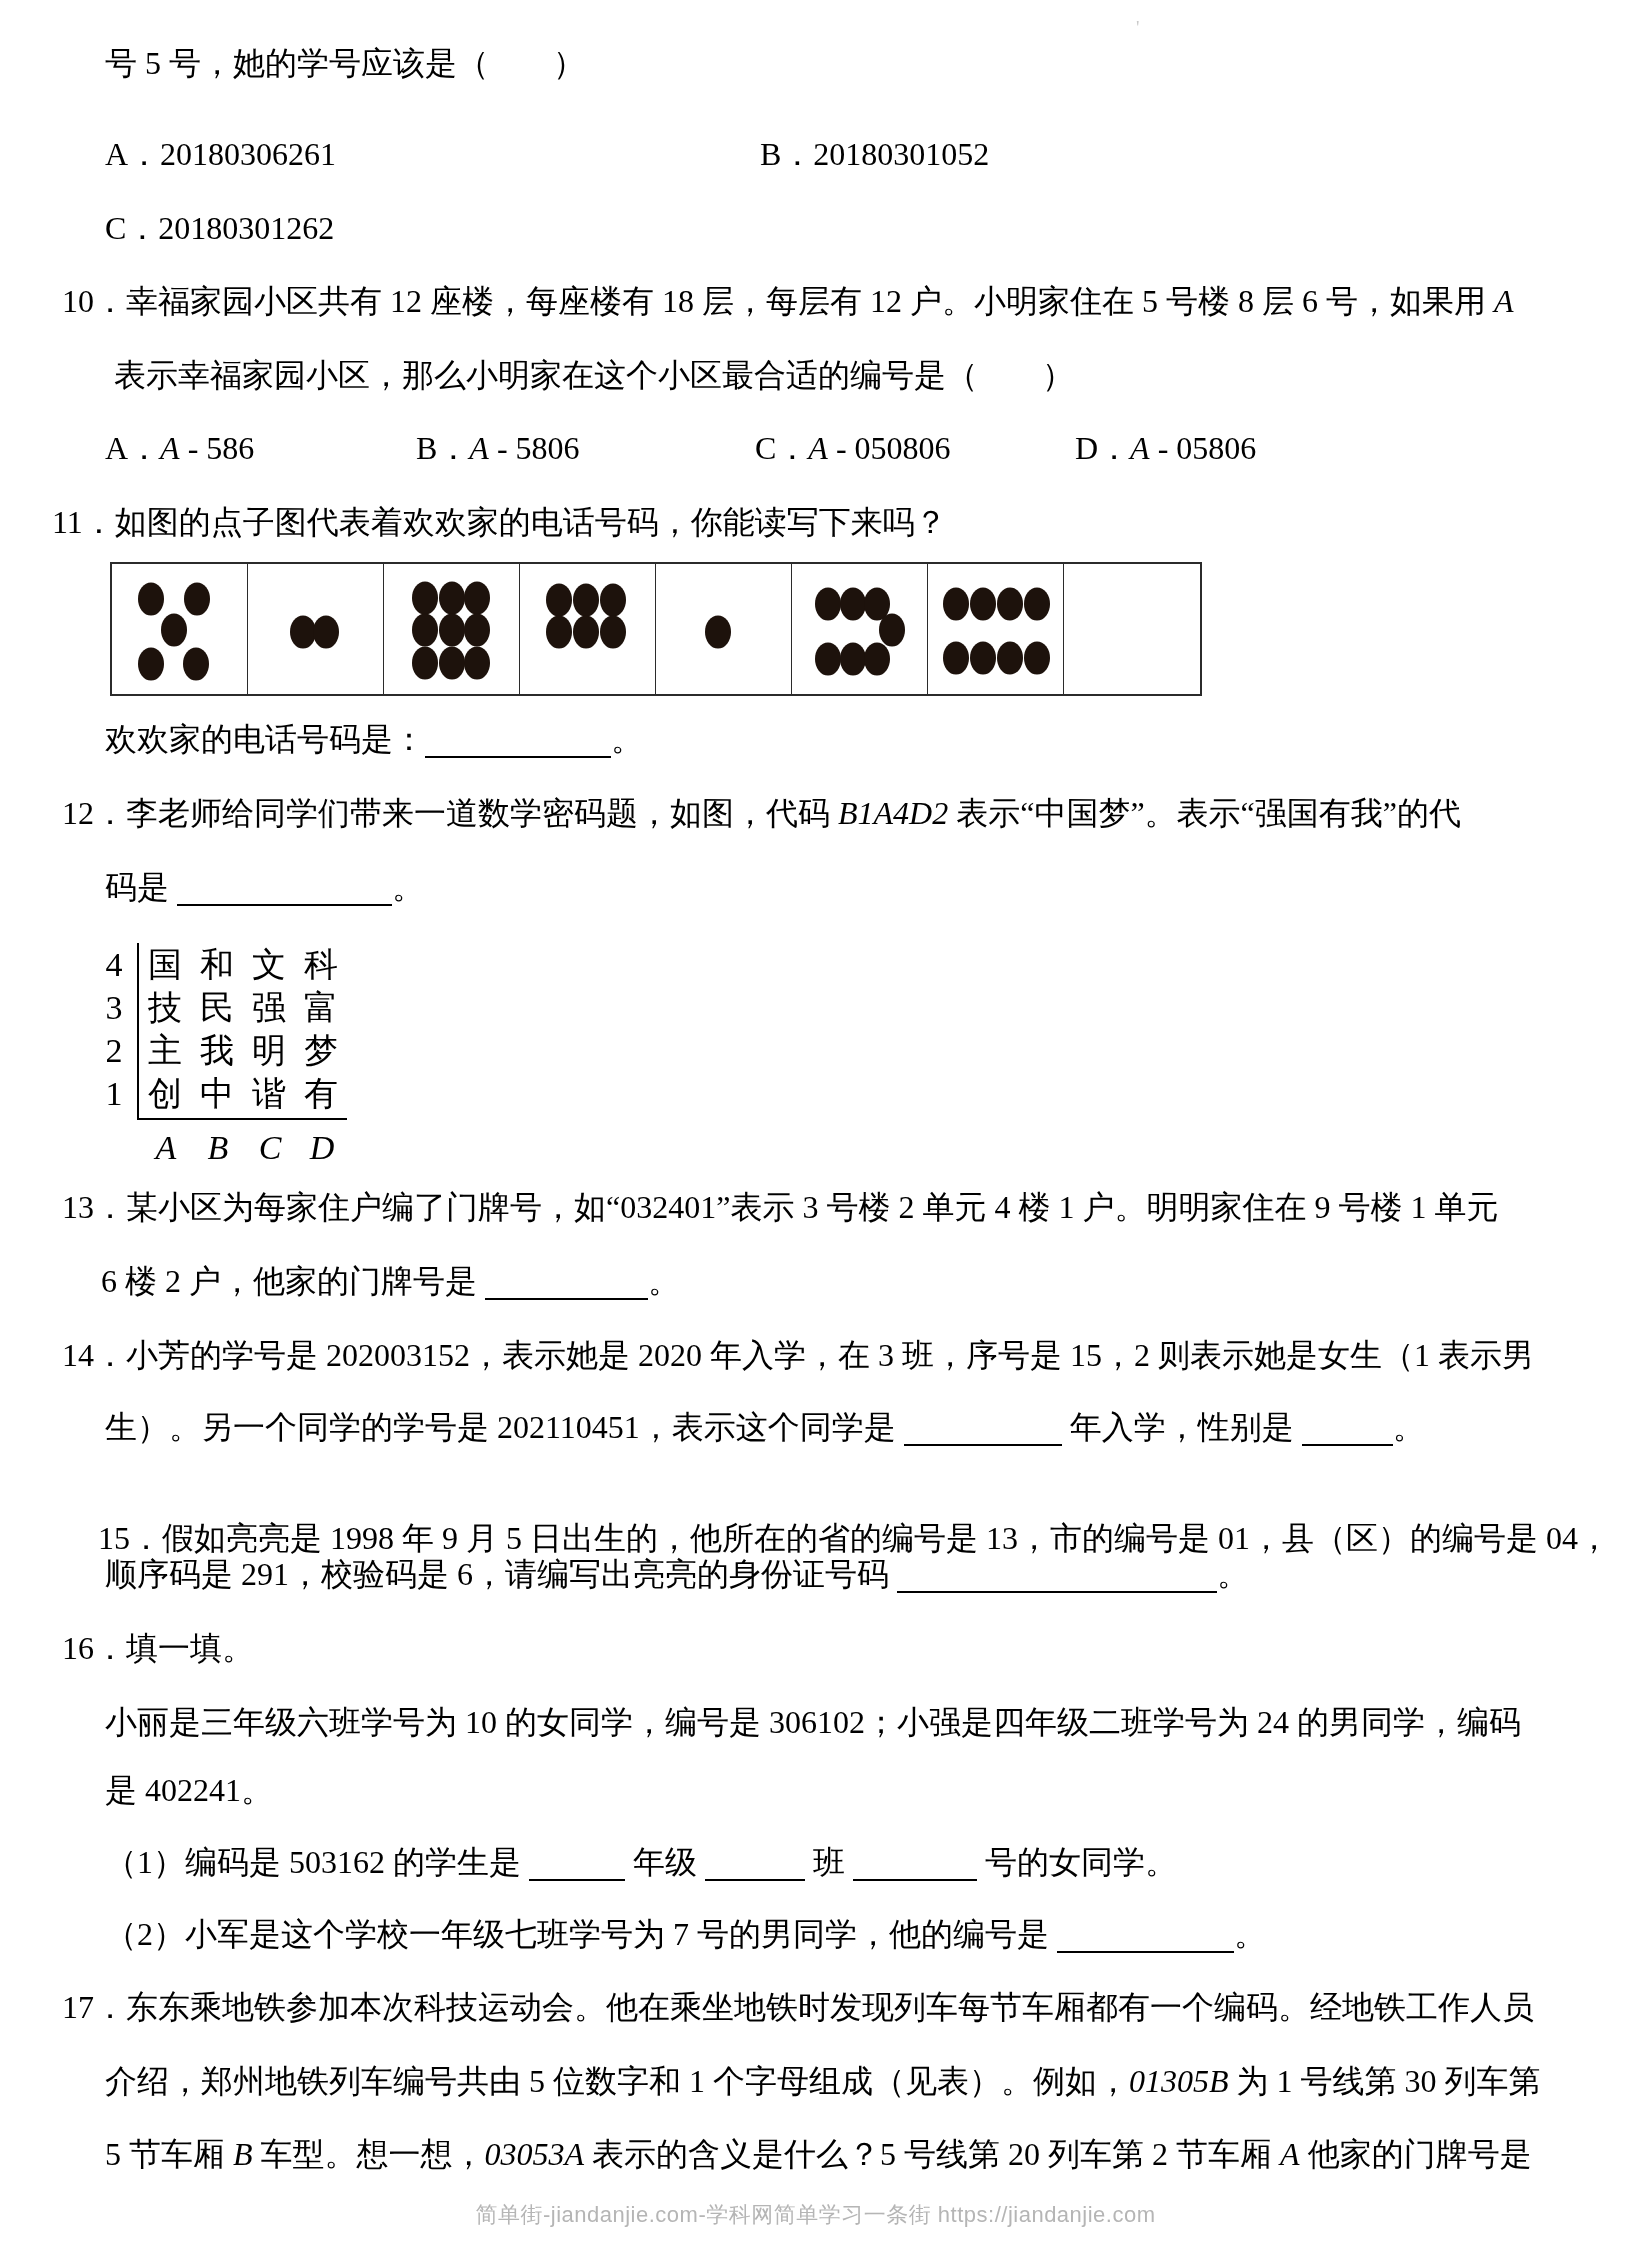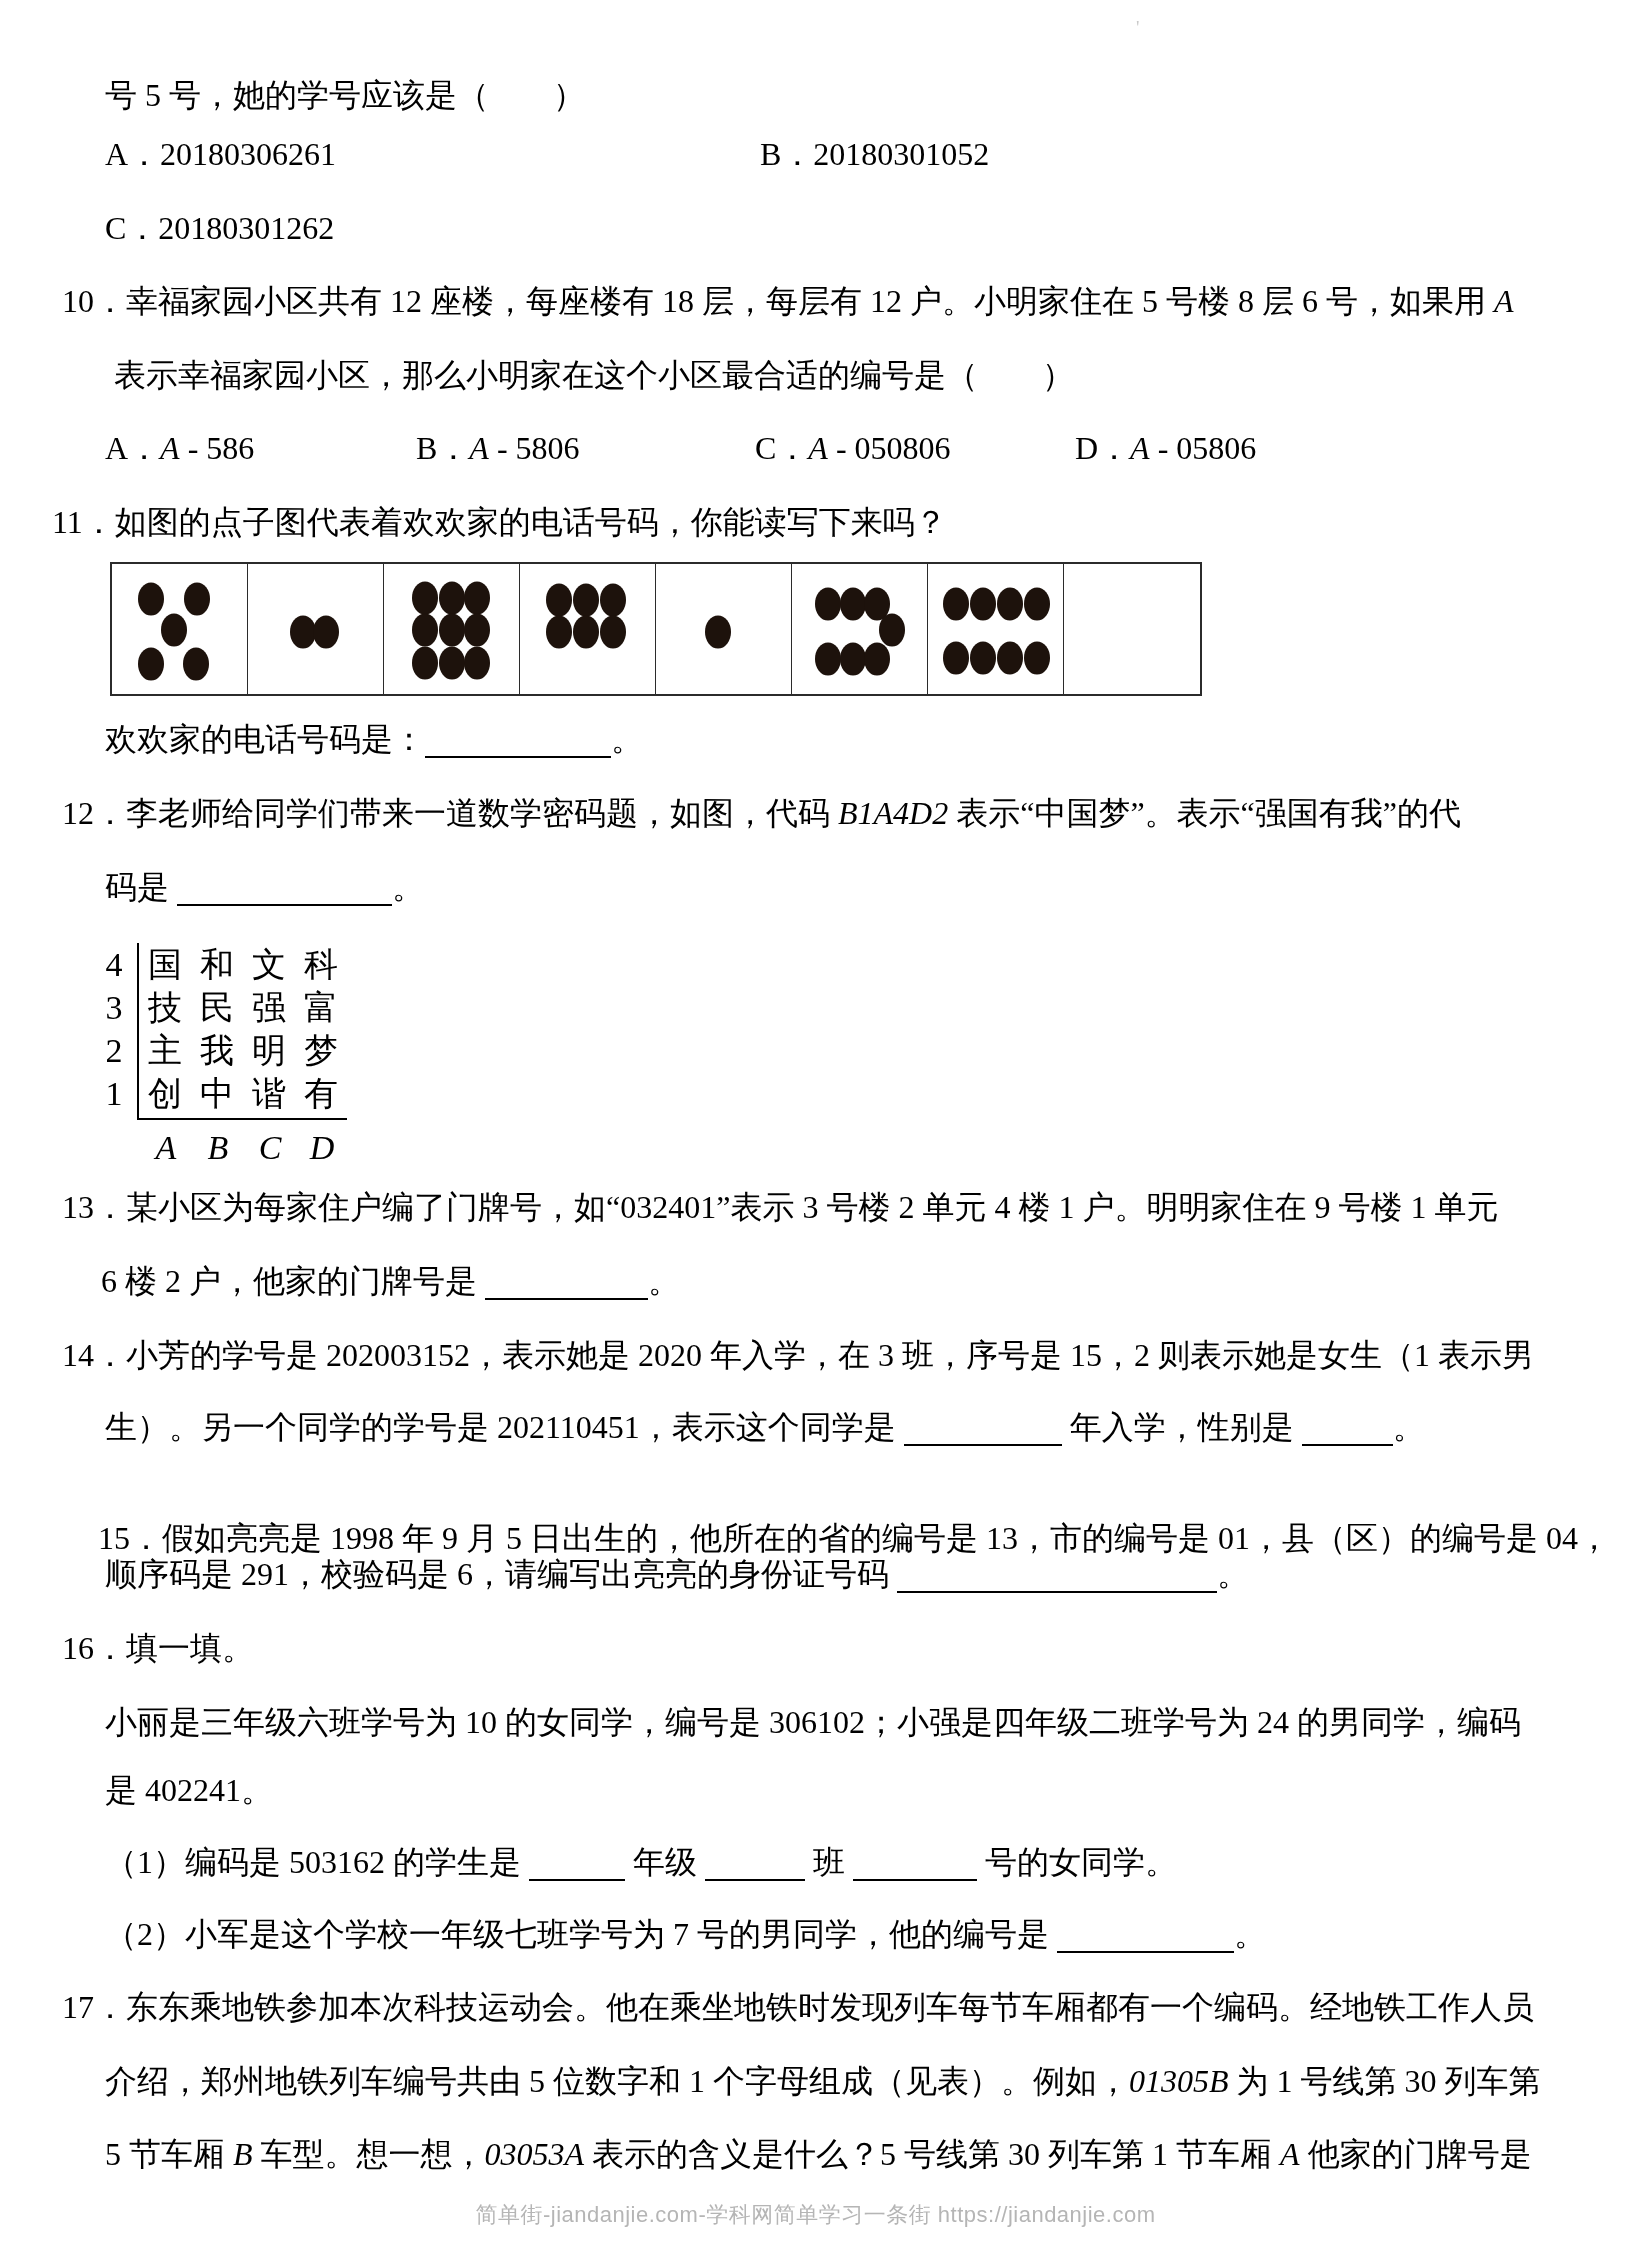--- a/index.html
+++ b/index.html
@@ -144,21 +144,21 @@
         </div>
     </div>
     <div class="ct-collabels">
         <div class="ct-collabel">A</div>
         <div class="ct-collabel">B</div>
         <div class="ct-collabel">C</div>
         <div class="ct-collabel">D</div>
       </div>
   </div>
   <div id="footer" style="color: rgb(181, 181, 181);">简单街-jiandanjie.com-学科网简单学习一条街 https://jiandanjie.com</div>
-<div class="line" style="top: 73px;">
+<div class="line" style="top: 41px;">
       <span class="item" style="left: 105px;"><span>号 5 号，她的学号应该是（　　）</span></span>
     </div>
     <div class="line" style="top: 132px;">
       <span class="item" style="left: 105px;"><span>A．20180306261</span></span>
       <span class="item" style="left: 760px;"><span>B．20180301052</span></span>
     </div>
     <div class="line" style="top: 206px;">
       <span class="item" style="left: 105px;"><span>C．20180301262</span></span>
     </div>
     <div class="line" style="top: 279px;">
@@ -218,16 +218,16 @@
     <div class="line" style="top: 1912px;">
       <span class="item" style="left: 105px;"><span>（2）小军是这个学校一年级七班学号为 7 号的男同学，他的编号是 </span><span class="blank" style="width: 177px;"></span><span>。</span></span>
     </div>
     <div class="line" style="top: 1985px;">
       <span class="item" style="left: 62px;"><span>17．东东乘地铁参加本次科技运动会。他在乘坐地铁时发现列车每节车厢都有一个编码。经地铁工作人员</span></span>
     </div>
     <div class="line" style="top: 2059px;">
       <span class="item" style="left: 105px;"><span>介绍，郑州地铁列车编号共由 5 位数字和 1 个字母组成（见表）。例如，</span><span class="it">01305B</span><span> 为 1 号线第 30 列车第</span></span>
     </div>
     <div class="line" style="top: 2132px;">
-      <span class="item" style="left: 105px;"><span>5 节车厢 </span><span class="it">B</span><span> 车型。想一想，</span><span class="it">03053A</span><span> 表示的含义是什么？5 号线第 30 列车第 1 节车厢 </span><span class="it">A</span><span> 他家的门牌号是</span></span>
+      <span class="item" style="left: 105px;"><span>5 节车厢 </span><span class="it">B</span><span> 车型。想一想，</span><span class="it">03053A</span><span> 表示的含义是什么？5 号线第 20 列车第 2 节车厢 </span><span class="it">A</span><span> 他家的门牌号是</span></span>
     </div>
   </div>
 
 
 </body></html>

